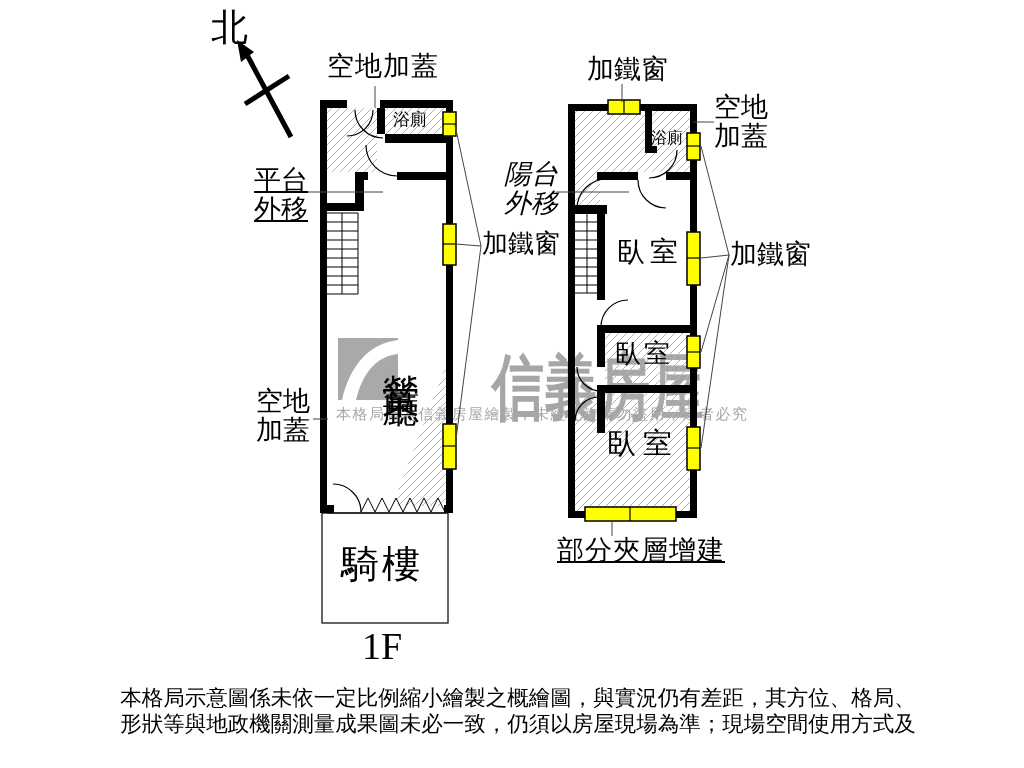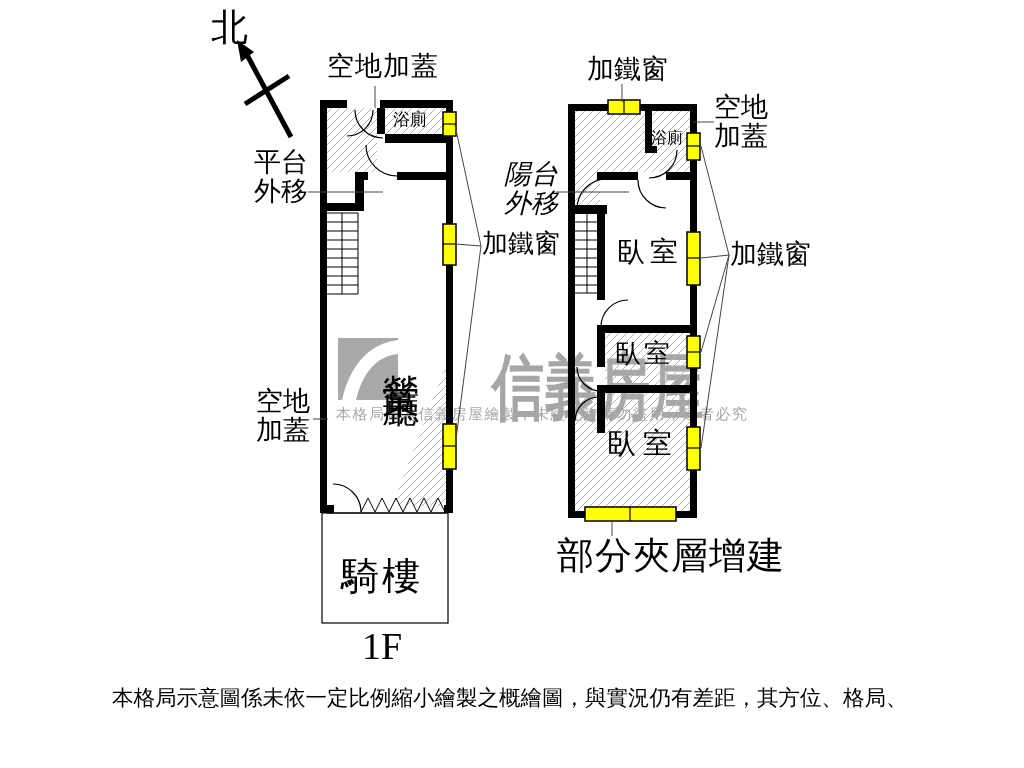--- a/index.html
+++ b/index.html
@@ -8,21 +8,21 @@
   #plan-svg{position:absolute;left:0;top:0;z-index:2;}
   .lbl{position:absolute;color:#000;z-index:3;white-space:nowrap;line-height:1.06;}
   .lbl.wrap2{white-space:normal;word-break:break-all;}
   .vert{writing-mode:vertical-rl;text-orientation:upright;}
   #wm-brand{position:absolute;left:492px;top:340px;z-index:1;font-size:72px;font-weight:bold;
             color:var(--watermark_gray);transform:scaleX(.72);transform-origin:left top;
             letter-spacing:2px;white-space:nowrap;}
   #wm-notice{position:absolute;left:336px;top:405px;z-index:1;font-size:15px;letter-spacing:1.5px;
              color:var(--watermark_gray);white-space:nowrap;}
   #disclaimer{position:absolute;left:112px;top:686px;width:812px;z-index:3;
-              font-size:21.5px;line-height:25.5px;color:#000;}
+              font-size:21.5px;line-height:25.5px;color:#000;text-align:center;}
   svg .wall{fill:var(--wall);}
   svg .thin{stroke:#000;stroke-width:1;fill:none;}
   svg .door{stroke:#000;stroke-width:1.2;fill:none;}
   svg .win{fill:var(--window);stroke:#000;stroke-width:1.5;}
   svg .windiv{stroke:#000;stroke-width:1.2;}
   svg .leader{stroke:#444;stroke-width:1;fill:none;}
   svg .hatched{fill:url(#hatch);}
 </style>
 </head>
 <body>
@@ -182,33 +182,34 @@
         <line class="leader" x1="729" y1="255" x2="701" y2="448"></line>
         <line class="leader" x1="612" y1="536" x2="612" y2="520"></line>
       </g>
     </g>
   </svg>
 
   <div class="lbl" style="left:211px;top:8px;font-size:37px;">北</div>
 
   <div class="lbl" style="left:327px;top:52px;font-size:27px;letter-spacing:1px;">空地加蓋</div>
   <div class="lbl" style="left:393px;top:111px;font-size:17px;">浴廁</div>
-  <div class="lbl wrap2" style="left:254px;top:148px;font-size:27px;width:58px;">平台外移</div>
+  <div class="lbl wrap2" style="left:254px;top:166px;font-size:27px;width:58px;text-decoration:underline;">平台外移</div>
   <div class="lbl wrap2" style="left:256px;top:387px;font-size:27px;width:58px;">空地加蓋</div>
   <div class="lbl" style="left:482px;top:230px;font-size:26px;">加鐵窗</div>
   <div class="lbl vert" style="left:381px;top:345px;font-size:37px;letter-spacing:7px;">營業廳</div>
-  <div class="lbl" style="left:341px;top:556px;font-size:38px;letter-spacing:3px;">騎樓</div>
+  <div class="lbl" style="left:341px;top:544px;font-size:38px;letter-spacing:3px;">騎樓</div>
   <div class="lbl" style="left:362px;top:626px;font-size:38px;">1F</div>
 
   <div class="lbl" style="left:587px;top:55px;font-size:27px;">加鐵窗</div>
   <div class="lbl wrap2" style="left:714px;top:93px;font-size:27px;width:60px;">空地加蓋</div>
   <div class="lbl" style="left:651px;top:130px;font-size:16px;">浴廁</div>
   <div class="lbl wrap2" style="left:504px;top:160px;font-size:27px;width:58px;font-style:italic;">陽台外移</div>
   <div class="lbl" style="left:730px;top:240px;font-size:27px;">加鐵窗</div>
   <div class="lbl" style="left:617px;top:237px;font-size:28px;letter-spacing:5px;">臥室</div>
   <div class="lbl" style="left:615px;top:340px;font-size:26px;letter-spacing:3px;">臥室</div>
   <div class="lbl" style="left:607px;top:428px;font-size:29px;letter-spacing:7px;">臥室</div>
-  <div class="lbl" style="left:557px;top:536px;font-size:37px;letter-spacing:1px;">部分夾層增建</div>
+  <div class="lbl" style="left:557px;top:536px;font-size:27px;letter-spacing:1px;text-decoration:underline;">部分夾層增建</div>
 
   <div id="disclaimer">
     <div>本格局示意圖係未依一定比例縮小繪製之概繪圖，與實況仍有差距，其方位、格局、</div>
+    <div>形狀等與地政機關測量成果圖未必一致，仍須以房屋現場為準；現場空間使用方式及</div>
   </div>
 </div>
 
 </body></html>

